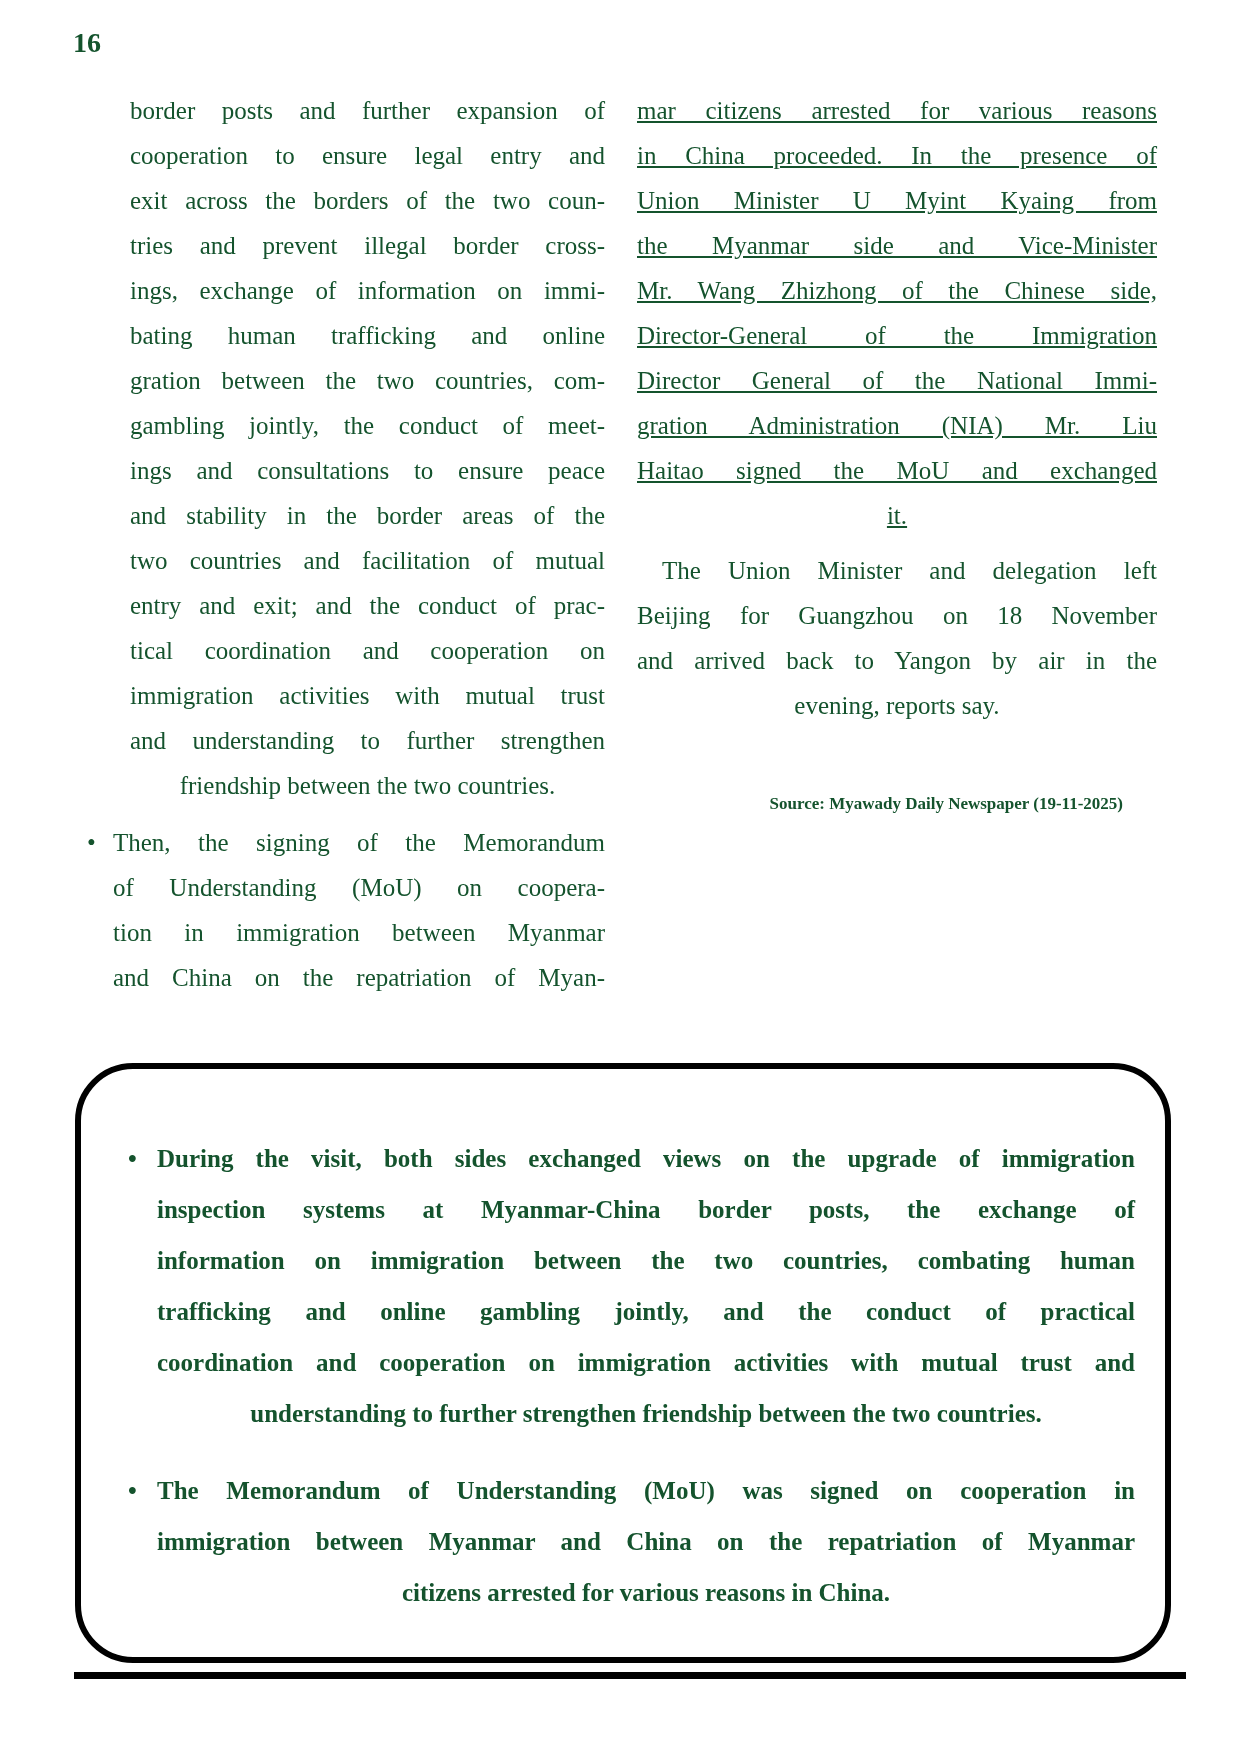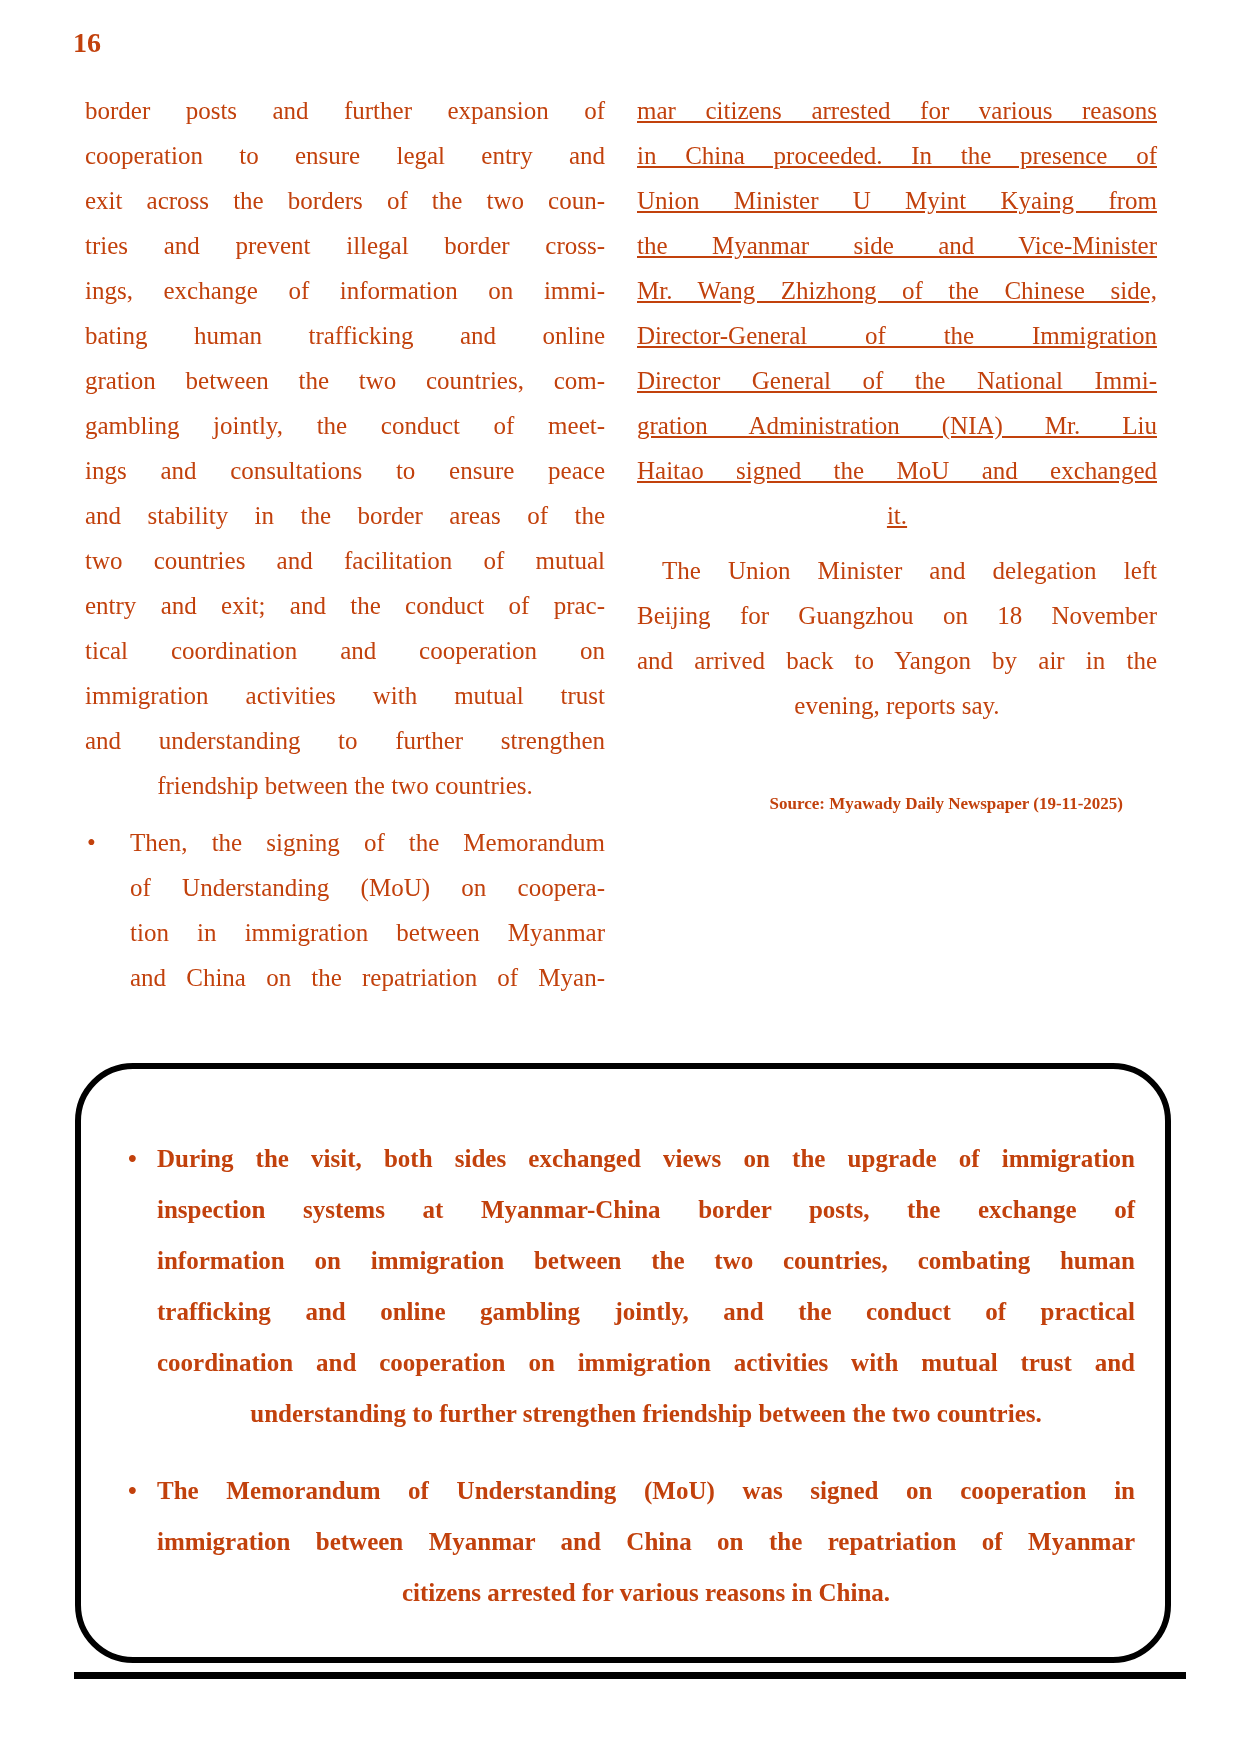--- a/index.html
+++ b/index.html
@@ -1,37 +1,37 @@
 <!DOCTYPE html>
 <html><head>
 <meta charset="utf-8">
 <style>
   html,body{margin:0;padding:0;background:#e8e8e8;}
   #page{
     position:relative;
     width:1241px;height:1755px;
     background:#ffffff;
     font-family:"Liberation Serif","DejaVu Serif",serif;
-    color:#c2410c;
+    color:#14532d;
     overflow:hidden;
     margin:0 auto;
   }
   #page-number{
     position:absolute;left:73px;top:28px;
     font-size:28px;font-weight:bold;line-height:30px;
   }
   .col{position:absolute;top:88px;width:520px;font-size:25px;line-height:45px;}
   #col-left{left:85px;}
   #col-right{left:637px;}
   .tline{text-align:center;}
   .just{text-align:justify;text-align-last:justify;}
-  .cont-block{}
+  .cont-block{margin-left:45px;}
   .bullet-item{position:relative;margin-top:12px;}
   .bullet-item .marker{position:absolute;left:2px;top:0;}
-  .bullet-item .btext{margin-left:45px;}
+  .bullet-item .btext{margin-left:28px;}
   .rcont{text-decoration:underline;}
   .rpara{margin-top:10px;}
   .source{
     margin-top:65px;text-align:right;padding-right:34px;
     font-weight:bold;font-size:17px;line-height:22px;
   }
   #summary-box{
     position:absolute;left:75px;top:1063px;
     width:1096px;height:600px;box-sizing:border-box;
     border:6px solid #000;border-radius:58px;

